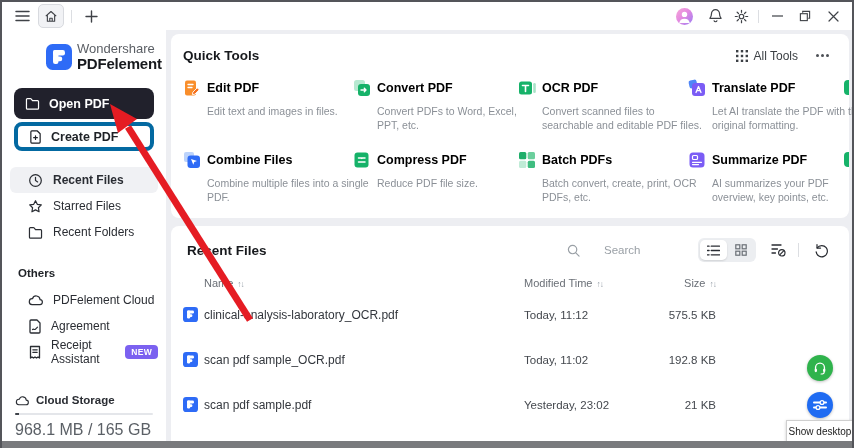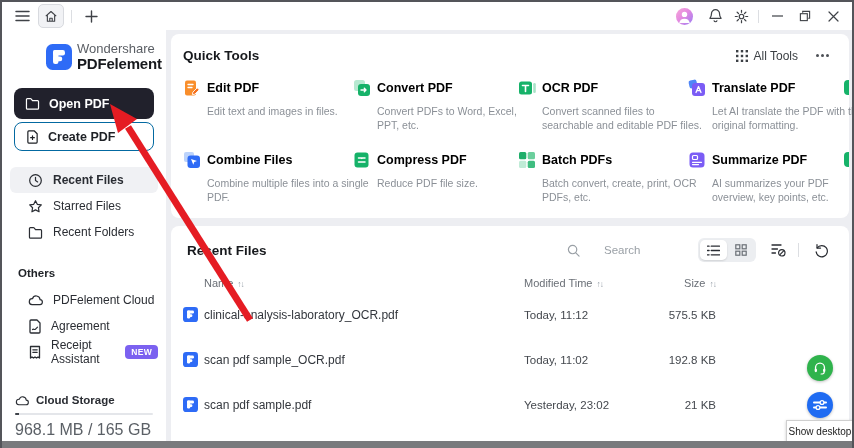--- a/index.html
+++ b/index.html
@@ -22,21 +22,21 @@
   
   .sidebar{position:absolute;top:30px;left:2px;bottom:7px;width:164px;background:#fff;z-index:4;}
   .brand{display:flex;align-items:center;gap:5px;margin:12px 0 0 44px;}
   .brand-txt{display:flex;flex-direction:column;line-height:1.05;}
   .brand-co{font-size:13px;color:#5a5e64;}
   .brand-prod{font-size:15px;font-weight:700;color:#17191d;letter-spacing:-.2px;}
   .side-btns{margin:17px 12px 0;}
   .btn-open{display:flex;align-items:center;gap:9px;height:31px;padding-left:11px;border-radius:8px;
             background:#21212c;color:#fff;font-size:12.5px;font-weight:600;cursor:pointer;}
   .btn-create{display:flex;align-items:center;gap:9px;height:29px;padding-left:11px;border-radius:8px;margin-top:3px;
-            background:#fff;border:1px solid #0369a1;color:#1e2126;font-size:12.5px;font-weight:600;cursor:pointer;box-sizing:border-box;}
+            background:#fff;border:4px solid #0369a1;color:#1e2126;font-size:12.5px;font-weight:600;cursor:pointer;box-sizing:border-box;}
   .nav{margin:16px 8px 0;}
   .nav-item{display:flex;align-items:center;gap:10px;height:26px;padding-left:18px;border-radius:6px;
             font-size:12px;color:#2a2d33;cursor:pointer;}
   .nav-item.sel{background:#f0f1f4;font-weight:600;}
   .others-title{margin:22px 0 0 16px;font-size:11.5px;font-weight:700;color:#1e2126;}
   .others{margin:8px 8px 8px;}
   .oth-item{display:flex;align-items:center;gap:9px;height:26px;padding-left:18px;font-size:12px;color:#2a2d33;cursor:pointer;}
   .badge-new{margin-left:8px;background:#7b61f0;color:#fff;font-size:8.5px;font-weight:700;
              padding:2px 6px;border-radius:4px;letter-spacing:.3px;}
   .storage{position:absolute;left:13px;right:13px;bottom:2px;}

